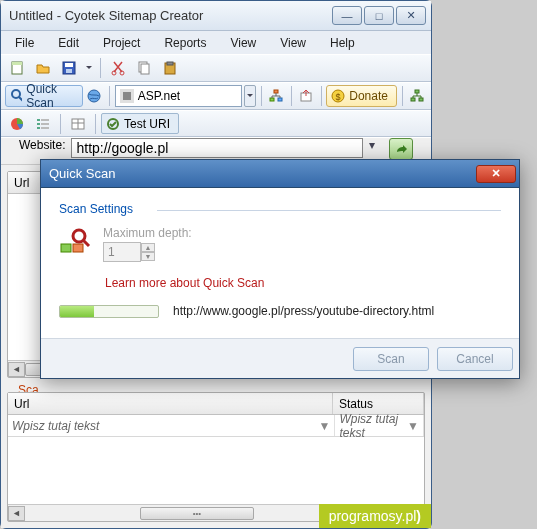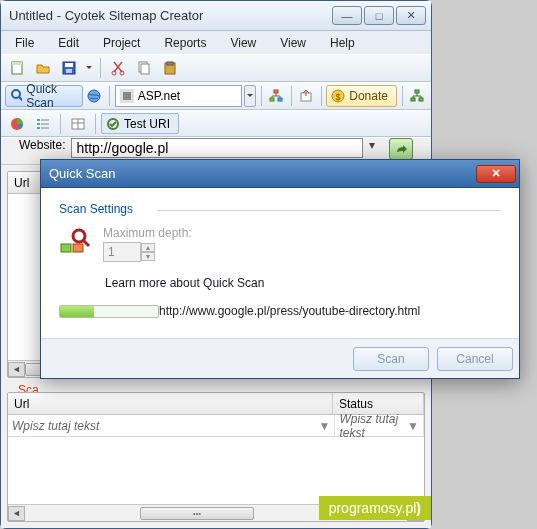--- a/index.html
+++ b/index.html
@@ -154,37 +154,37 @@
   .hr-line{height:1px;background:#c8d4e4;margin-top:3px;}
   .depthrow{display:flex;align-items:flex-start;gap:12px;margin-top:10px;}
   .depth-icon{width:32px;height:32px;}
   .depthctrl label{color:#a0a0a0;font-size:12px;}
   .spinner{
     display:flex;align-items:center;margin-top:2px;
   }
   .spinner input{width:38px;height:20px;border:1px solid #bbb;background:#f2f2f2;color:#888;padding:0 4px;font-size:12px;}
   .spinbtns{display:flex;flex-direction:column;}
   .spinbtns div{width:14px;height:9px;border:1px solid #bbb;background:#eee;font-size:7px;line-height:7px;text-align:center;color:#888;}
-  .learn{color:#0f172a;margin:14px 0 0 46px;font-size:12px;}
-  .progressrow{display:flex;align-items:center;gap:0;margin-top:14px;}
+  .learn{color:#b91c1c;margin:14px 0 0 46px;font-size:12px;}
+  .progressrow{display:flex;align-items:center;gap:14px;margin-top:14px;}
   .pbar{width:100px;height:13px;border:1px solid #b0c0a0;border-radius:2px;background:#f4f8f0;position:relative;overflow:hidden;}
   .pbar .fill{position:absolute;left:0;top:0;bottom:0;width:35%;background:linear-gradient(to bottom,#b8ea80,#7ec83c);}
   .purl{font-size:12px;color:#222;}
   .dlg-foot{
     height:40px;background:#eef2f7;border-top:1px solid #d0d8e2;
     display:flex;align-items:center;justify-content:flex-end;gap:8px;padding:0 6px;
   }
   .dbtn{
     width:76px;height:24px;border:1px solid #9bb4d0;border-radius:3px;
     background:linear-gradient(to bottom,#f4f8fc,#dde7f2);
     color:#8898aa;display:flex;align-items:center;justify-content:center;font-size:12px;
   }
   
   .watermark{
-    position:absolute;right:0;bottom:8px;
+    position:absolute;right:0;bottom:0;
     background:#b4ca22;color:#fff;padding:4px 10px;font-size:14px;
     font-family:Arial,sans-serif;
     z-index:100;
   }
   .watermark b{color:#fff;}
   svg{display:block;}
 </style>
 </head>
 <body>
 

